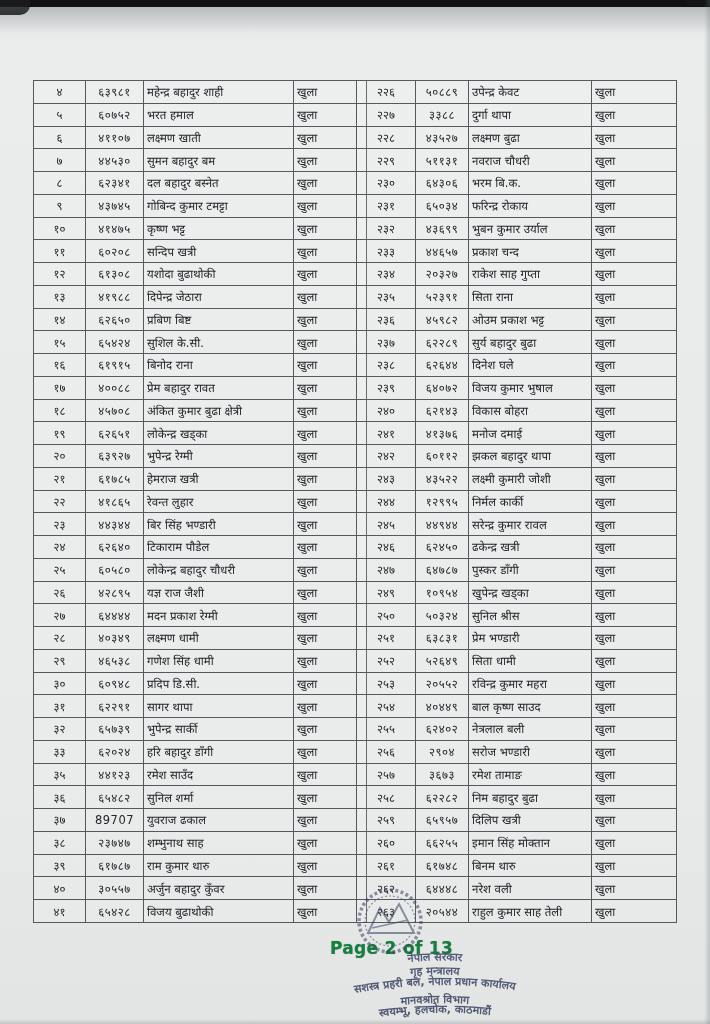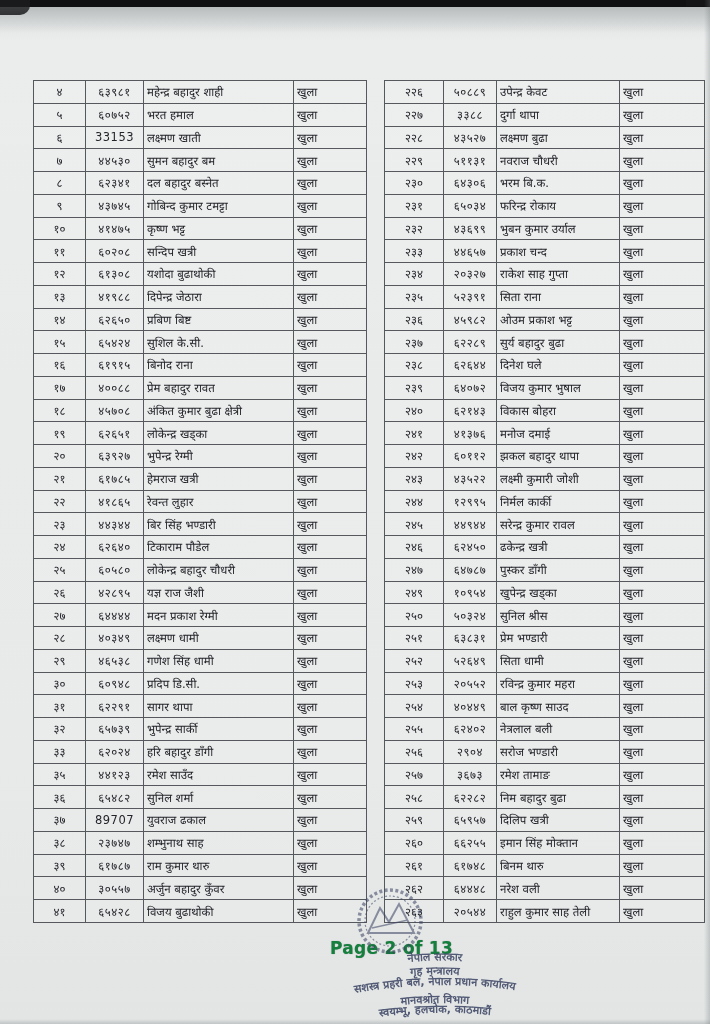--- a/index.html
+++ b/index.html
@@ -14,21 +14,21 @@
   .scan-top-right{position:absolute;right:0;top:0;width:24px;height:6px;background:#141416;}
   .scan-top-shadow{position:absolute;left:0;top:7px;width:710px;height:26px;background:linear-gradient(180deg,rgba(120,126,128,.35),rgba(120,126,128,0));}
   .scan-right-edge{position:absolute;right:0;top:0;width:6px;height:1024px;background:linear-gradient(90deg,rgba(110,115,118,0),rgba(110,115,118,.30));}
   .scan-bottom-edge{position:absolute;left:0;bottom:0;width:710px;height:5px;background:linear-gradient(0deg,rgba(110,115,118,.28),rgba(110,115,118,0));}
 
   table.roster{
     position:absolute;top:80px;border-collapse:collapse;table-layout:fixed;
     height:843px;
   }
   table.roster.left{left:33px;width:333px;}
-  table.roster.right{left:384px;width:320px;padding-left:27px;}
+  table.roster.right{left:356px;width:320px;padding-left:27px;}
   table.roster td{
     border:1px solid #55585c;
     color:#24252b;
     font-size:11.5px;
     padding:0 3px;
     overflow:hidden;white-space:nowrap;
     background:rgba(255,255,255,.12);
   }
   td.c-sn{text-align:center;}
   td.c-id{text-align:center;letter-spacing:.5px;}
@@ -68,21 +68,21 @@
         <td class="c-cat">खुला</td>
       </tr>
       <tr>
         <td class="c-sn">५</td>
         <td class="c-id">६०७५२</td>
         <td class="c-name">भरत हमाल</td>
         <td class="c-cat">खुला</td>
       </tr>
       <tr>
         <td class="c-sn">६</td>
-        <td class="c-id">33153</td>
+        <td class="c-id">४११०७</td>
         <td class="c-name">लक्ष्मण खाती</td>
         <td class="c-cat">खुला</td>
       </tr>
       <tr>
         <td class="c-sn">७</td>
         <td class="c-id">४४५३०</td>
         <td class="c-name">सुमन बहादुर बम</td>
         <td class="c-cat">खुला</td>
       </tr>
       <tr>

